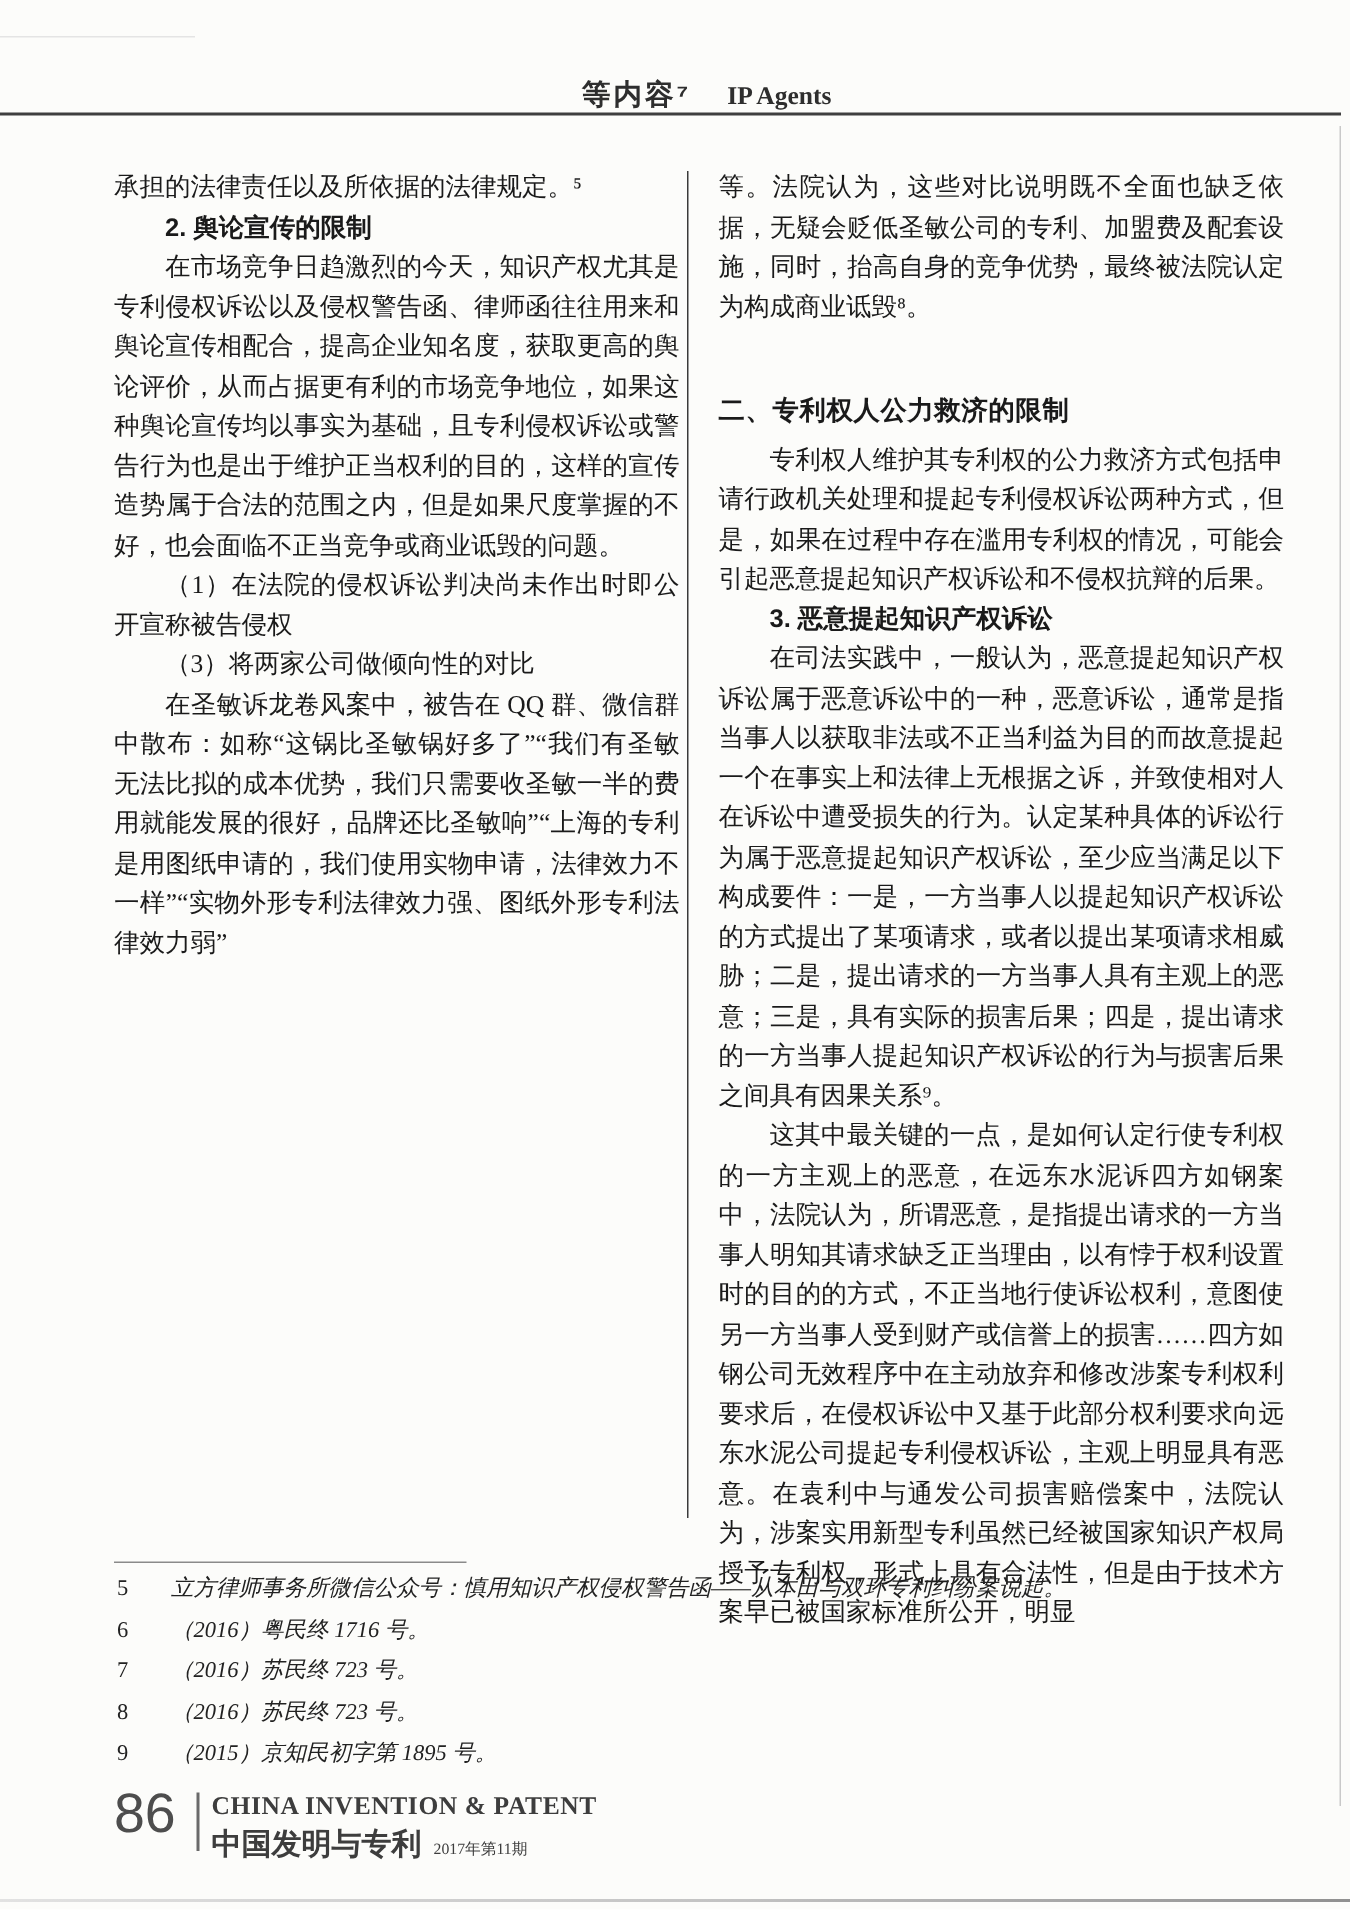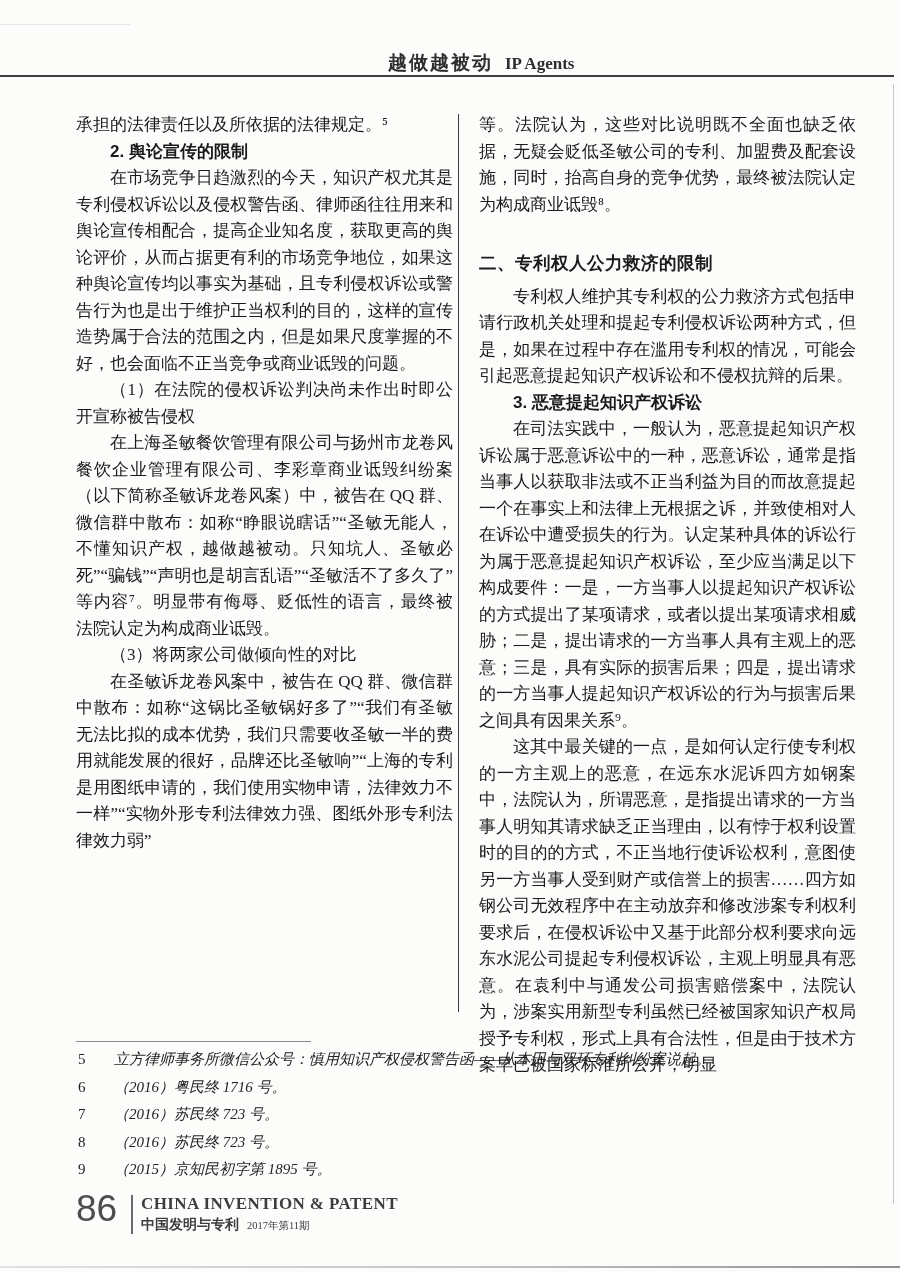--- a/index.html
+++ b/index.html
@@ -4,78 +4,77 @@
 <style>
   html,body { margin:0; padding:0; background:#ffffff; }
   .page {
     position:relative; width:900px; height:1273px; overflow:hidden;
     background:#fcfcfa; color:#1a1a1a;
     font-family:"Liberation Serif","DejaVu Serif",serif;
   }
   
   .header-band { position:absolute; top:50px; left:388px; display:flex; align-items:baseline; }
   .header-cn { font-family:"Liberation Sans","DejaVu Sans",sans-serif; font-weight:bold; font-size:19px; letter-spacing:2px; color:#2e2e2e; }
-  .header-en { font-weight:bold; font-size:17px; margin-left:12px; color:#2e2e2e; }
+  .header-en { font-weight:bold; font-size:17px; margin-left:24px; color:#2e2e2e; }
   .header-rule { position:absolute; top:75px; left:0; width:894px; height:2px; background:#3f3f3f; }
 
   
   .col { position:absolute; top:112px; width:377px; }
   .col-left  { left:76px; }
   .col-right { left:479px; }
   .col-divider { position:absolute; left:458px; top:114px; width:1px; height:898px; background:#3a3a3a; }
 
   .para { font-size:17px; line-height:26.5px; text-align:justify; text-justify:inter-ideograph; margin:0; }
   .para.body { text-indent:2em; }
   .para.cont { text-indent:0; }
   .para.h3 { font-family:"Liberation Sans","DejaVu Sans",sans-serif; font-weight:bold; text-indent:2em; }
   .para.h2 { font-family:"Liberation Sans","DejaVu Sans",sans-serif; font-weight:bold; text-indent:0;
-             font-size:17.5px; letter-spacing:0.5px; margin-top:32px; margin-bottom:7px; }
+             font-size:17.5px; letter-spacing:0.5px; margin-top:42px; margin-bottom:7px; }
 
   
   .footnote-sep { position:absolute; left:76px; top:1041px; width:235px; height:1px; background:#8a8a8a; }
   .footnotes { position:absolute; left:78px; top:1046px; width:730px; }
   .footnote { display:flex; font-size:15px; line-height:27.5px; font-style:italic; color:#222; }
   .fn-num { width:36px; flex:0 0 36px; font-style:normal; }
   .fn-text { flex:1; }
 
   
   .footer-pagenum { position:absolute; left:76px; top:1190px; font-family:"Liberation Sans","DejaVu Sans",sans-serif;
                     font-size:37px; line-height:1; color:#4d4d4d; }
   .footer-divider { position:absolute; left:131px; top:1195px; width:2px; height:39px; background:#6a6a6a; }
   .footer-text { position:absolute; left:141px; top:1194px; }
   .journal-en { font-size:17px; font-weight:bold; letter-spacing:0.4px; color:#3d3d3d; }
   .journal-cn-row { display:flex; align-items:baseline; margin-top:2px; }
-  .journal-cn { font-family:"Liberation Sans","DejaVu Sans",sans-serif; font-weight:bold; font-size:14px; color:#3d3d3d;text-align:center; }
+  .journal-cn { font-family:"Liberation Sans","DejaVu Sans",sans-serif; font-weight:bold; font-size:20px; color:#3d3d3d;text-align:center; }
   .journal-issue { font-size:10.5px; margin-left:8px; color:#3d3d3d; }
 
   
   .edge-right { position:absolute; left:893px; top:84px; width:1px; height:1120px; background:#c9c9c9; }
   .edge-bottom { position:absolute; left:0; top:1266px; width:900px; height:2px;
                  background:linear-gradient(to right,#e2e2e2 0%,#c2c2c2 55%,#909090 100%); }
   .edge-topleft { position:absolute; left:0; top:24px; width:130px; height:1px; background:#e4e4e4; }
 </style>
 </head>
 <body>
 
 <div class="page">
 
   <div class="edge-topleft"></div>
 
   <div class="header-band">
-    <span class="header-cn">越做越被动</span>
+    <span class="header-cn">等内容⁷</span>
     <span class="header-en">IP Agents</span>
   </div>
   <div class="header-rule"></div>
 
   <div class="col col-left">
       <div class="para cont">承担的法律责任以及所依据的法律规定。⁵</div>
       <div class="para h3">2. 舆论宣传的限制</div>
       <div class="para body">在市场竞争日趋激烈的今天，知识产权尤其是专利侵权诉讼以及侵权警告函、律师函往往用来和舆论宣传相配合，提高企业知名度，获取更高的舆论评价，从而占据更有利的市场竞争地位，如果这种舆论宣传均以事实为基础，且专利侵权诉讼或警告行为也是出于维护正当权利的目的，这样的宣传造势属于合法的范围之内，但是如果尺度掌握的不好，也会面临不正当竞争或商业诋毁的问题。</div>
       <div class="para body">（1）在法院的侵权诉讼判决尚未作出时即公开宣称被告侵权</div>
-      <div class="para body">在上海圣敏餐饮管理有限公司与扬州市龙卷风餐饮企业管理有限公司、李彩章商业诋毁纠纷案（以下简称圣敏诉龙卷风案）中，被告在 QQ 群、微信群中散布：如称“睁眼说瞎话”“圣敏无能人，不懂知识产权，越做越被动。只知坑人、圣敏必死”“骗钱”“声明也是胡言乱语”“圣敏活不了多久了”等内容⁷。明显带有侮辱、贬低性的语言，最终被法院认定为构成商业诋毁。</div>
       <div class="para body">（3）将两家公司做倾向性的对比</div>
       <div class="para body">在圣敏诉龙卷风案中，被告在 QQ 群、微信群中散布：如称“这锅比圣敏锅好多了”“我们有圣敏无法比拟的成本优势，我们只需要收圣敏一半的费用就能发展的很好，品牌还比圣敏响”“上海的专利是用图纸申请的，我们使用实物申请，法律效力不一样”“实物外形专利法律效力强、图纸外形专利法律效力弱”</div>
     </div>
   <div class="col-divider"></div>
   <div class="col col-right">
       <div class="para cont">等。法院认为，这些对比说明既不全面也缺乏依据，无疑会贬低圣敏公司的专利、加盟费及配套设施，同时，抬高自身的竞争优势，最终被法院认定为构成商业诋毁⁸。</div>
       <div class="para h2">二、专利权人公力救济的限制</div>
       <div class="para body">专利权人维护其专利权的公力救济方式包括申请行政机关处理和提起专利侵权诉讼两种方式，但是，如果在过程中存在滥用专利权的情况，可能会引起恶意提起知识产权诉讼和不侵权抗辩的后果。</div>
       <div class="para h3">3. 恶意提起知识产权诉讼</div>
       <div class="para body">在司法实践中，一般认为，恶意提起知识产权诉讼属于恶意诉讼中的一种，恶意诉讼，通常是指当事人以获取非法或不正当利益为目的而故意提起一个在事实上和法律上无根据之诉，并致使相对人在诉讼中遭受损失的行为。认定某种具体的诉讼行为属于恶意提起知识产权诉讼，至少应当满足以下构成要件：一是，一方当事人以提起知识产权诉讼的方式提出了某项请求，或者以提出某项请求相威胁；二是，提出请求的一方当事人具有主观上的恶意；三是，具有实际的损害后果；四是，提出请求的一方当事人提起知识产权诉讼的行为与损害后果之间具有因果关系⁹。</div>

